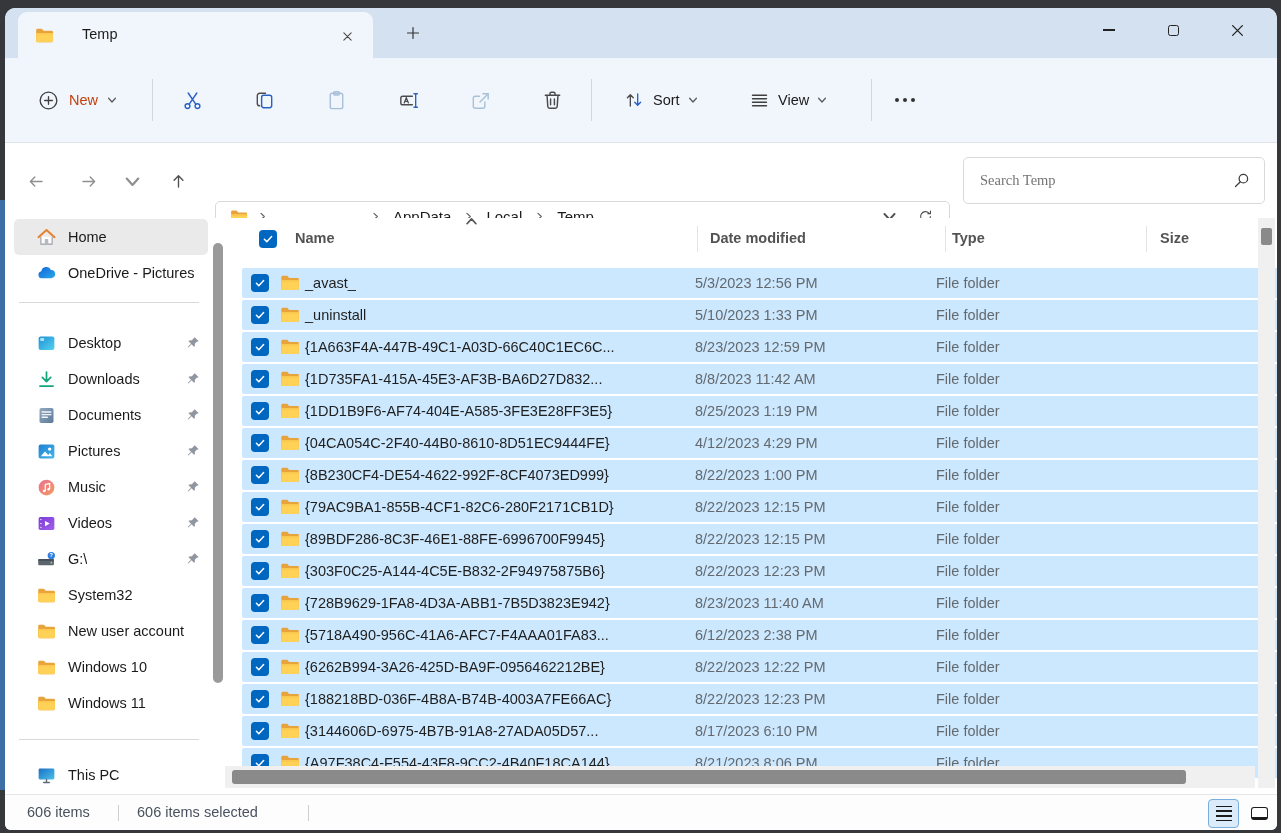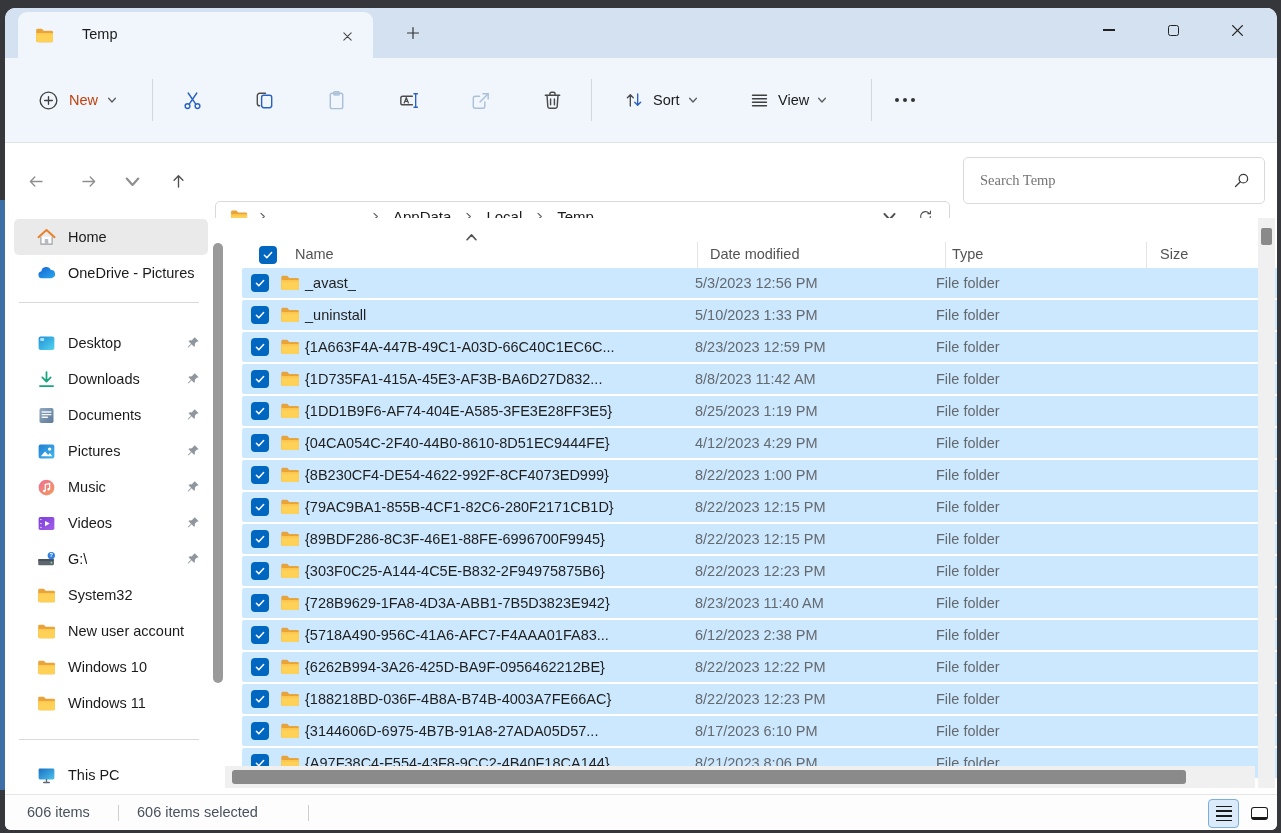--- a/index.html
+++ b/index.html
@@ -59,21 +59,21 @@
   .sidebar { position:absolute; left:0; top:0; width:207px; height:100%; }
   .sb-item { position:absolute; left:9px; width:194px; height:36px; display:flex; align-items:center; border-radius:5px; }
   .sb-item.selected { background:#eaeaea; }
   .sb-icon { width:21px; height:21px; margin-left:22px; flex:0 0 auto; }
   .sb-label { font-size:14.5px; color:#1b1b1b; margin-left:11px; white-space:nowrap; overflow:hidden; max-width:140px; }
   .sb-pin { position:absolute; right:8px; width:14px; height:14px; }
   .sb-sep { position:absolute; left:14px; width:180px; height:1px; background:#d9d9d9; }
   .sb-scroll { position:absolute; left:208px; top:25px; width:10px; height:440px; background:#9a9a9a; border-radius:5px; }
 
   .content { position:absolute; left:220px; top:0; width:1052px; height:100%; }
-  .lv-header { position:absolute; left:0; top:16px; width:100%; height:46px; }
+  .lv-header { position:absolute; left:0; top:0; width:100%; height:46px;font-weight:bold; }
   .hdr-cb { position:absolute; left:34px; top:12px; }
   .cb { width:18px; height:18px; background:#0067c0; border-radius:4px; display:flex; align-items:center; justify-content:center; }
   .cb svg { width:12px; height:12px; }
   .hdr-col { position:absolute; top:12px; font-size:14.5px; color:#535353; }
   .hdr-sep { position:absolute; top:8px; width:1px; height:26px; background:#e4e4e4; }
   .sort-chev { position:absolute; left:240px; top:-3px; width:13px; height:13px; color:#555; }
 
   .rows { position:absolute; left:0; top:50px; width:100%; }
   .row { position:relative; height:30px; margin:0 0 2px 17px; width:1094px; background:#cce8ff; border-radius:2px; }
   .row > * { position:absolute; top:0; }

